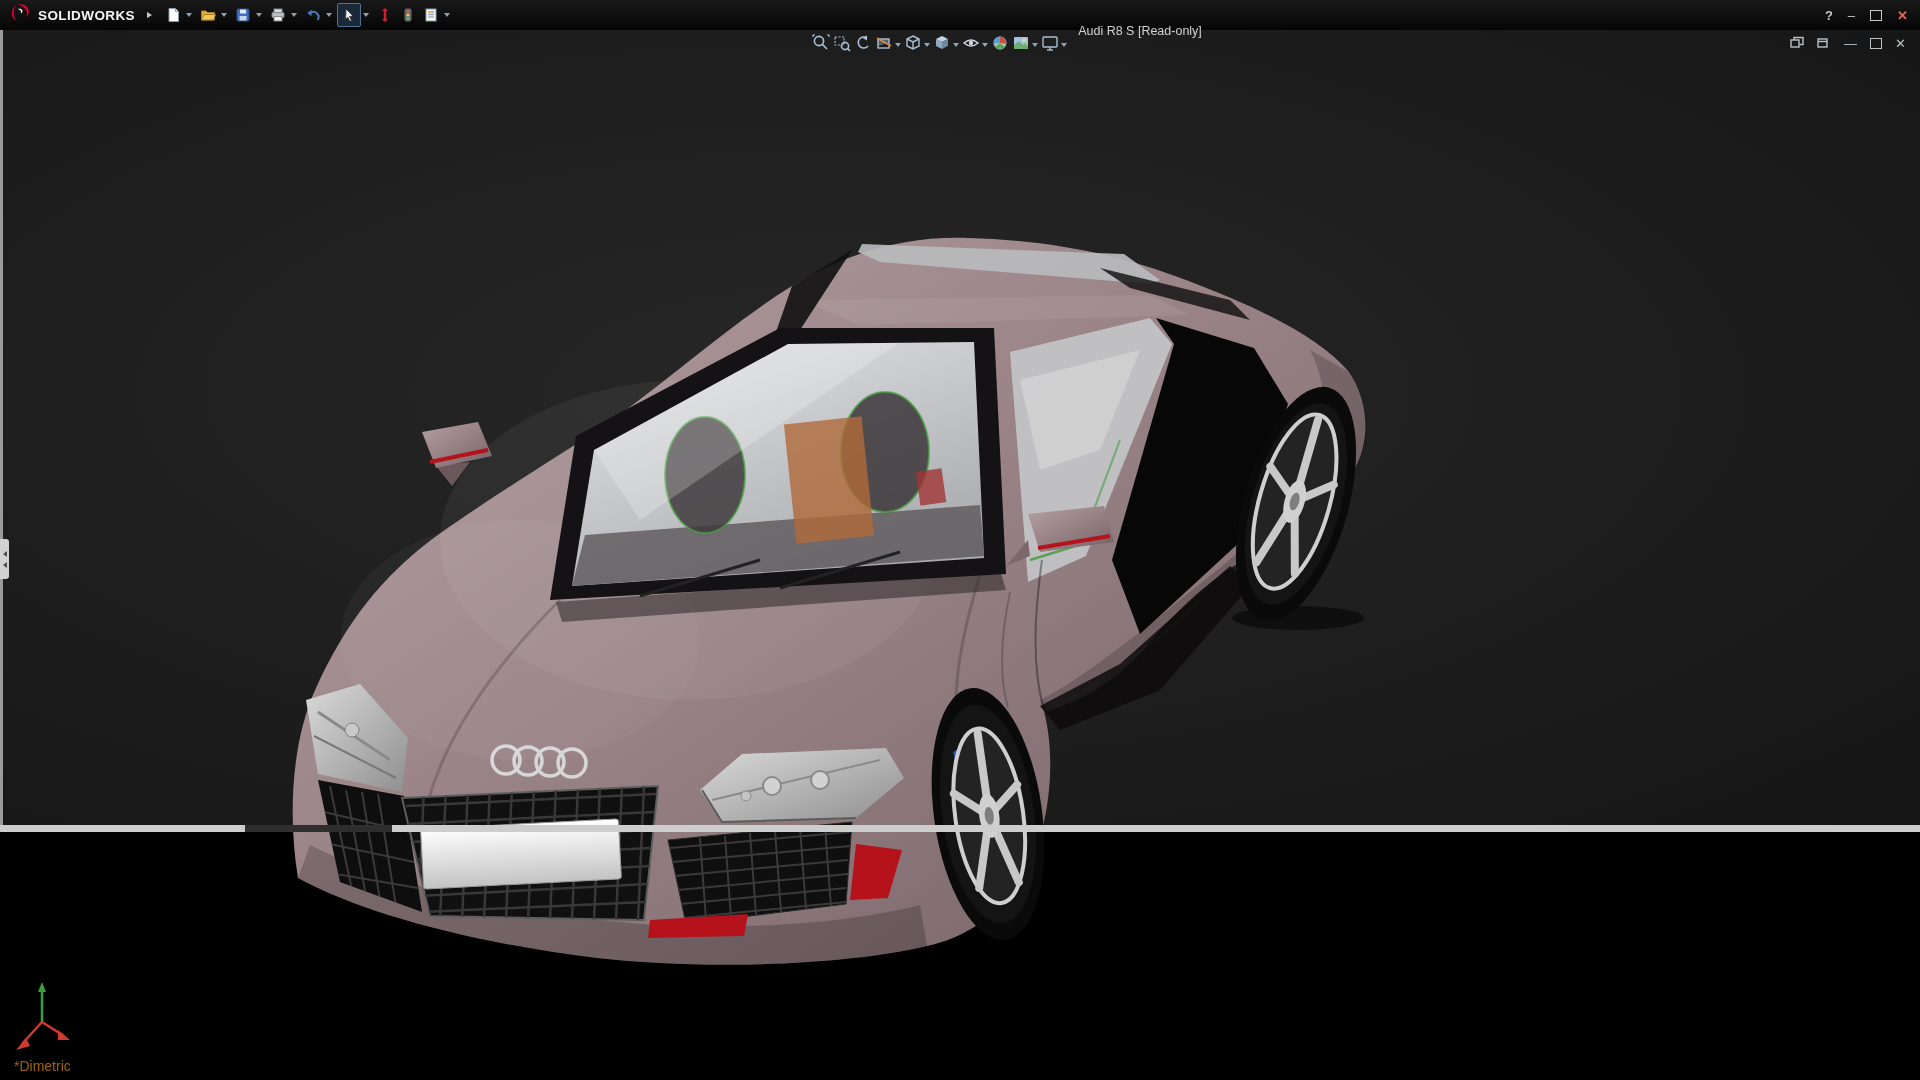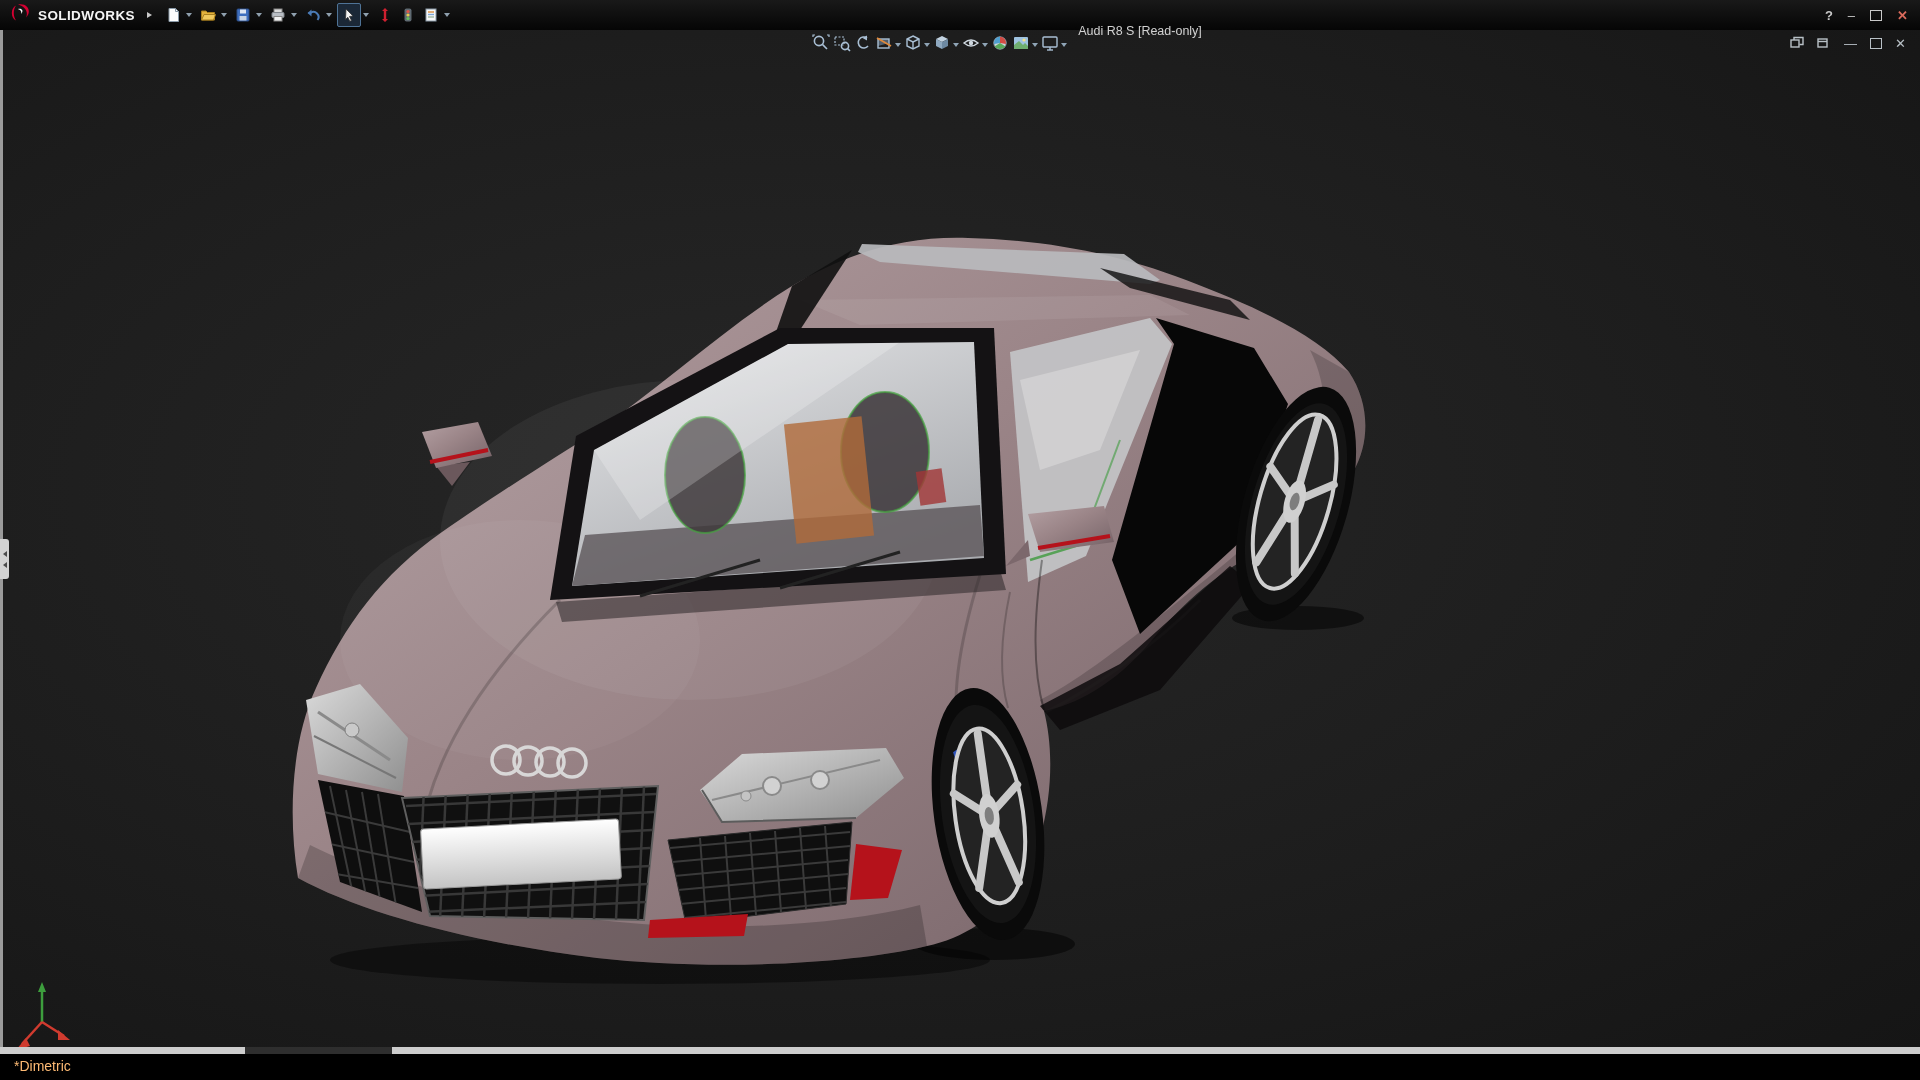--- a/index.html
+++ b/index.html
@@ -1,18 +1,18 @@
 <!DOCTYPE html>
 <html style="--titlebar-bg: #0b0b0b; --accent-red: #b5121b; --car-body: #9a8487; --glass: #cdced0; --strip-bg: #cdcdcd; --strip-dark: #2e2e2e; --viewport-bg: #1e1e1e;"><head>
 <meta charset="utf-8">
 <style>
   html,body{margin:0;padding:0;}
   body{width:1920px;height:1080px;overflow:hidden;background:#000;
        font-family:"Liberation Sans",sans-serif;}
-  .screen{position:relative;width:1920px;height:1054px;background:#000;}
+  .screen{position:relative;width:1920px;height:832px;background:#000;}
 
   
   .titlebar{position:absolute;top:0;left:0;right:0;height:30px;z-index:30;
             background:linear-gradient(#191919,#050505);
             display:flex;align-items:center;}
   .logo{display:flex;align-items:center;gap:6px;padding:0 8px 0 8px;}
   .logo-text{color:#f4f4f4;font-weight:700;font-size:13.5px;letter-spacing:.4px;}
   .flyout-tri{width:0;height:0;border-top:3.5px solid transparent;border-bottom:3.5px solid transparent;
               border-left:5px solid #c9c9c9;margin:0 10px 0 4px;}
   .tb{display:flex;align-items:center;gap:1px;}
@@ -46,21 +46,21 @@
 
   
   .left-edge{position:absolute;left:0;top:30px;bottom:7px;width:3px;background:#9b9b9b;z-index:15;}
   .left-tab{position:absolute;left:0;top:539px;width:9px;height:40px;background:#d2d2d2;
             border-radius:0 3px 3px 0;z-index:16;display:flex;flex-direction:column;
             align-items:center;justify-content:center;gap:5px;}
   .left-tab .tri{width:0;height:0;border-top:3.5px solid transparent;border-bottom:3.5px solid transparent;
                  border-right:4.5px solid #4a4a4a;}
 
   
-  .status{position:absolute;left:14px;top:1058px;color:#fdba74;font-size:14px;z-index:18;}
+  .status{position:absolute;left:14px;top:1058px;color:#a16207;font-size:14px;z-index:18;}
   .bottom-strip{position:absolute;left:0;right:0;bottom:0;height:7px;z-index:25;
                 background:var(--strip-bg,#cdcdcd);}
   .strip-dark{position:absolute;left:245px;width:147px;top:0;bottom:0;background:var(--strip-dark,#2e2e2e);}
 </style>
 </head>
 <body>
 
 <div class="screen">
 
   <header class="titlebar">

